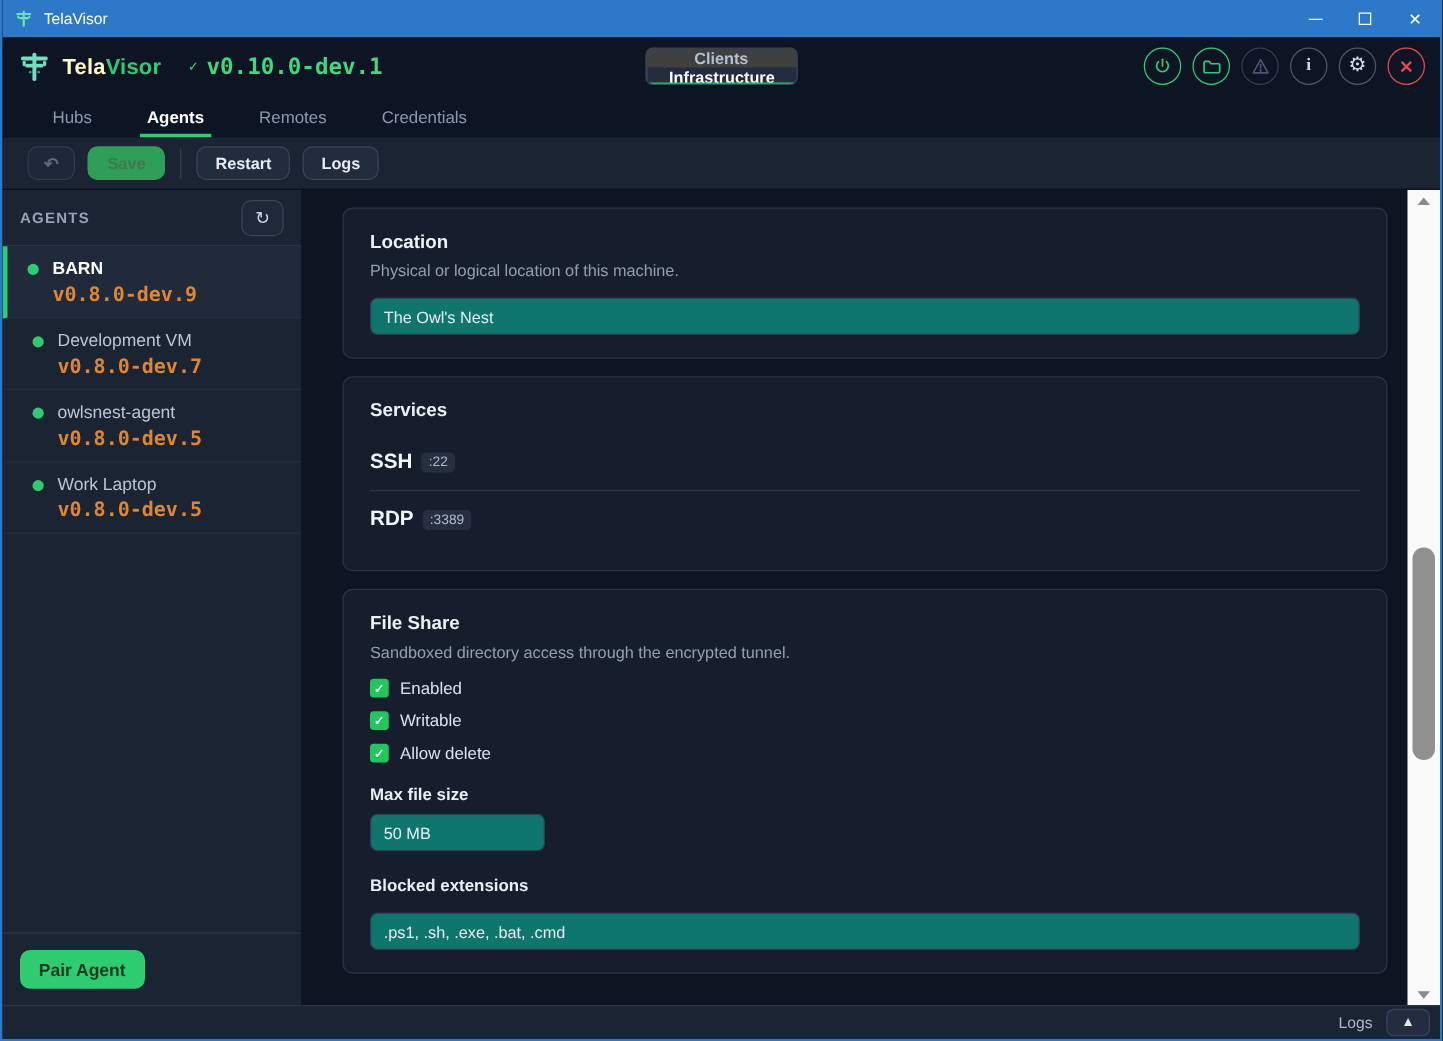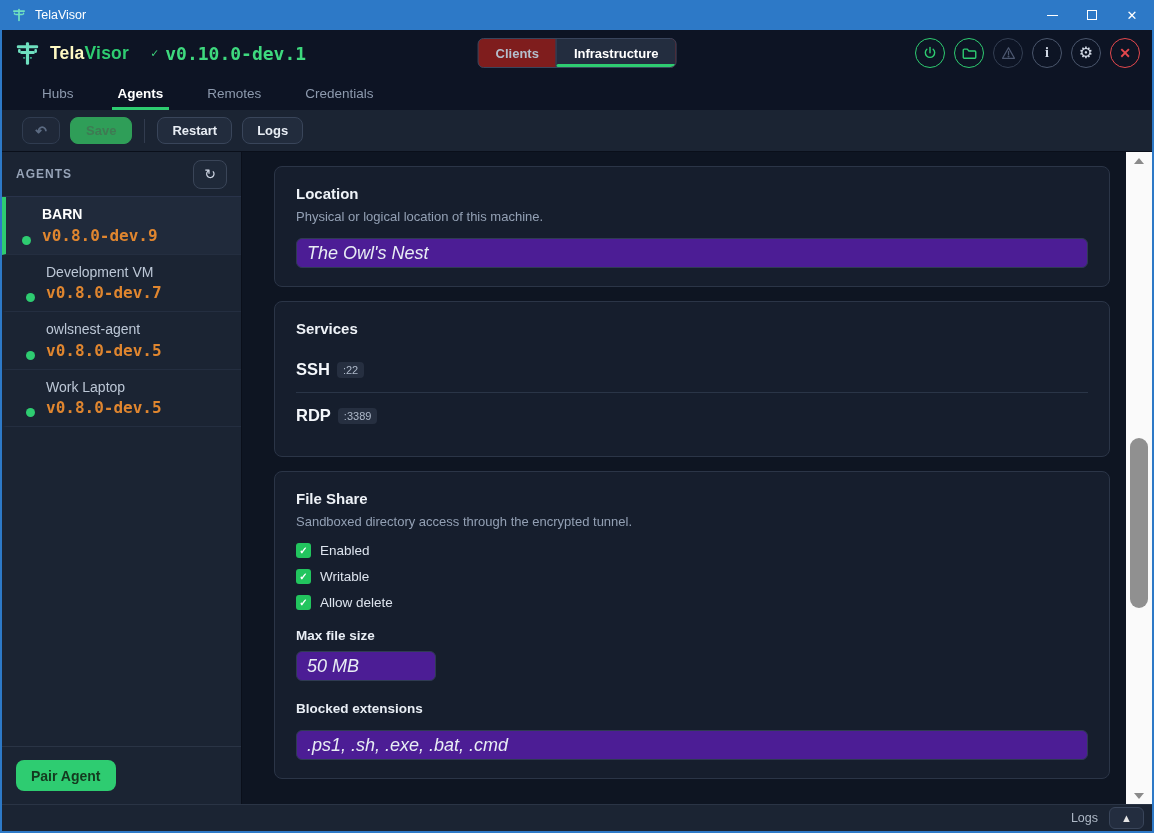--- a/index.html
+++ b/index.html
@@ -23,21 +23,21 @@
   
   .appheader { height:46px; background:#0d1424; display:flex; align-items:center; padding:0 12px; position:relative; flex:0 0 auto; }
   .brand { display:flex; align-items:center; gap:9px; }
   .brand-name { font-size:17.5px; font-weight:bold; letter-spacing:0.2px; }
   .brand-first { color:#fef9c3; }
   .brand-second { color:#2ecc71; }
   .version-group { display:flex; align-items:center; gap:7px; margin-left:13px; font-family:"DejaVu Sans Mono", monospace; }
   .version-check { color:#3ed97e; font-size:12px; }
   .version-text { color:#3ed97e; font-size:18px; font-weight:bold; }
   .segmented { position:absolute; left:50%; transform:translateX(-50%); top:8px; height:30px; display:flex;
-    border:1px solid #39455c; border-radius:6px; overflow:hidden; background:#7f1d1d; }
+    border:1px solid #39455c; border-radius:6px; overflow:hidden; background:#404040;flex-direction:column; }
   .seg { display:flex; align-items:center; justify-content:center; padding:0 17px; font-size:13px; cursor:default; position:relative; }
   .seg-inactive { color:#b4bfcd; font-weight:bold; }
   .seg-active { color:#ffffff; font-weight:bold; background:#232d3f; border-left:1px solid #39455c; }
   .seg-active::after { content:""; position:absolute; left:0; right:0; bottom:0; height:3px; background:#2ecc71; border-radius:2px; }
   .header-actions { margin-left:auto; display:flex; align-items:center; gap:9px; }
   .circle-btn { width:30px; height:30px; border-radius:50%; display:flex; align-items:center; justify-content:center; cursor:default; background:transparent; }
   .cb-green { border:1.5px solid #2ecc71; color:#2ecc71; }
   .cb-dim   { border:1.5px solid #333e52; color:#4d5870; }
   .cb-light { border:1.5px solid #4a566c; color:#d3dae6; }
   .cb-red   { border:1.5px solid #e5484d; color:#e5484d; }
@@ -55,36 +55,36 @@
   .btn-save { padding:0 15px; background:#2f9e58; border:1px solid #2f9e58; color:#59845f; color:#3f7a53; }
   .btn-plain { padding:0 14px; background:#222c3d; border:1px solid #39455a; color:#e8edf4; }
   .toolbar-divider { width:1px; height:24px; background:#323c4f; margin:0 2px; }
   
   .workspace { flex:1 1 auto; display:flex; min-height:0; }
   .sidebar { width:240px; flex:0 0 auto; background:#1b2433; display:flex; flex-direction:column; border-right:1px solid #0a0f1a; }
   .sidebar-header { height:45px; display:flex; align-items:center; justify-content:space-between; padding:0 14px; border-bottom:1px solid #29334a; }
   .sidebar-title { font-size:12px; letter-spacing:1px; color:#97a4b8; font-weight:bold; }
   .refresh-btn { width:34px; height:29px; border-radius:8px; background:#1f2939; border:1px solid #3a4558; color:#cfd6e4; font-size:14px; display:flex; align-items:center; justify-content:center; cursor:default; }
   .agent-list { flex:0 0 auto; }
-  .agent-item { display:flex; align-items:flex-end; gap:11px; padding:9px 10px 9px 20px; border-bottom:1px solid #242e40; border-left:4px solid transparent; cursor:default; min-height:49px; }
+  .agent-item { display:flex; align-items:flex-start; gap:11px; padding:9px 10px 9px 20px; border-bottom:1px solid #242e40; border-left:4px solid transparent; cursor:default; min-height:49px; }
   .agent-item.selected { background:#202a3b; border-left-color:#2ecc71; padding-left:16px; }
   .agent-dot { width:9px; height:9px; border-radius:50%; background:#2ecc71; margin-top:5px; flex:0 0 auto; }
   .agent-name { font-size:14px; color:#bcc7d6; line-height:1.25; }
   .agent-item.selected .agent-name { color:#ffffff; font-weight:bold; }
   .agent-version { font-family:"DejaVu Sans Mono", monospace; font-size:16px; color:#e0862f; font-weight:bold; margin-top:2px; }
   .sidebar-spacer { flex:1 1 auto; }
   .sidebar-footer { border-top:1px solid #2a3445; padding:13px 14px; }
   .pair-btn { height:31px; padding:0 15px; background:#2ecc71; border:none; border-radius:8px; color:#14391f; font-size:14px; font-weight:bold; display:inline-flex; align-items:center; cursor:default; font-family:"Liberation Sans", sans-serif; }
   
   .content { flex:1 1 auto; position:relative; background:#0e1522; min-width:0; }
   .cards { position:absolute; left:0; top:0; right:26px; bottom:0; padding:14px 16px 0 32px; overflow:hidden; }
   .card { background:#161e2d; border:1px solid #2b3547; border-radius:8px; padding:18px 21px; margin-bottom:14px; }
   .card-title { font-size:15px; font-weight:bold; color:#eef2f7; }
   .card-desc { font-size:13px; color:#93a0b4; margin-top:7px; }
-  .text-input { display:block; width:100%; height:30px; background:#4c1d95; border:1px solid #2f3b52; border-radius:6px; color:#e8edf4; font-size:18px; padding:0 10px; margin-top:14px; font-family:"Liberation Sans", sans-serif; outline:none;font-style:italic; }
+  .text-input { display:block; width:100%; height:30px; background:#0f766e; border:1px solid #2f3b52; border-radius:6px; color:#e8edf4; font-size:13px; padding:0 10px; margin-top:14px; font-family:"Liberation Sans", sans-serif; outline:none; }
   .text-input.small { width:140px; margin-top:8px; }
   .service-row { display:flex; align-items:center; gap:7px; padding:13px 0;text-align:right; }
   .service-row.first { margin-top:10px; border-bottom:1px solid #2a3547; }
   .service-name { font-size:16.5px; font-weight:bold; color:#f4f7fb; }
   .port-badge { background:#262f40; color:#aeb9c9; font-size:11px; padding:2px 6px; border-radius:4px; }
   .check-row { display:flex; align-items:center; gap:9px; margin-top:11px; }
   .check-row.first { margin-top:14px; }
   .checkbox { width:15px; height:15px; background:#22c55e; border-radius:3px; display:flex; align-items:center; justify-content:center; color:#fff; font-size:10px; font-weight:bold; cursor:default; flex:0 0 auto; }
   .check-label { font-size:13.5px; color:#dde4ee; }
   .field-label { font-size:13.5px; font-weight:bold; color:#e9eef5; margin-top:18px; }

